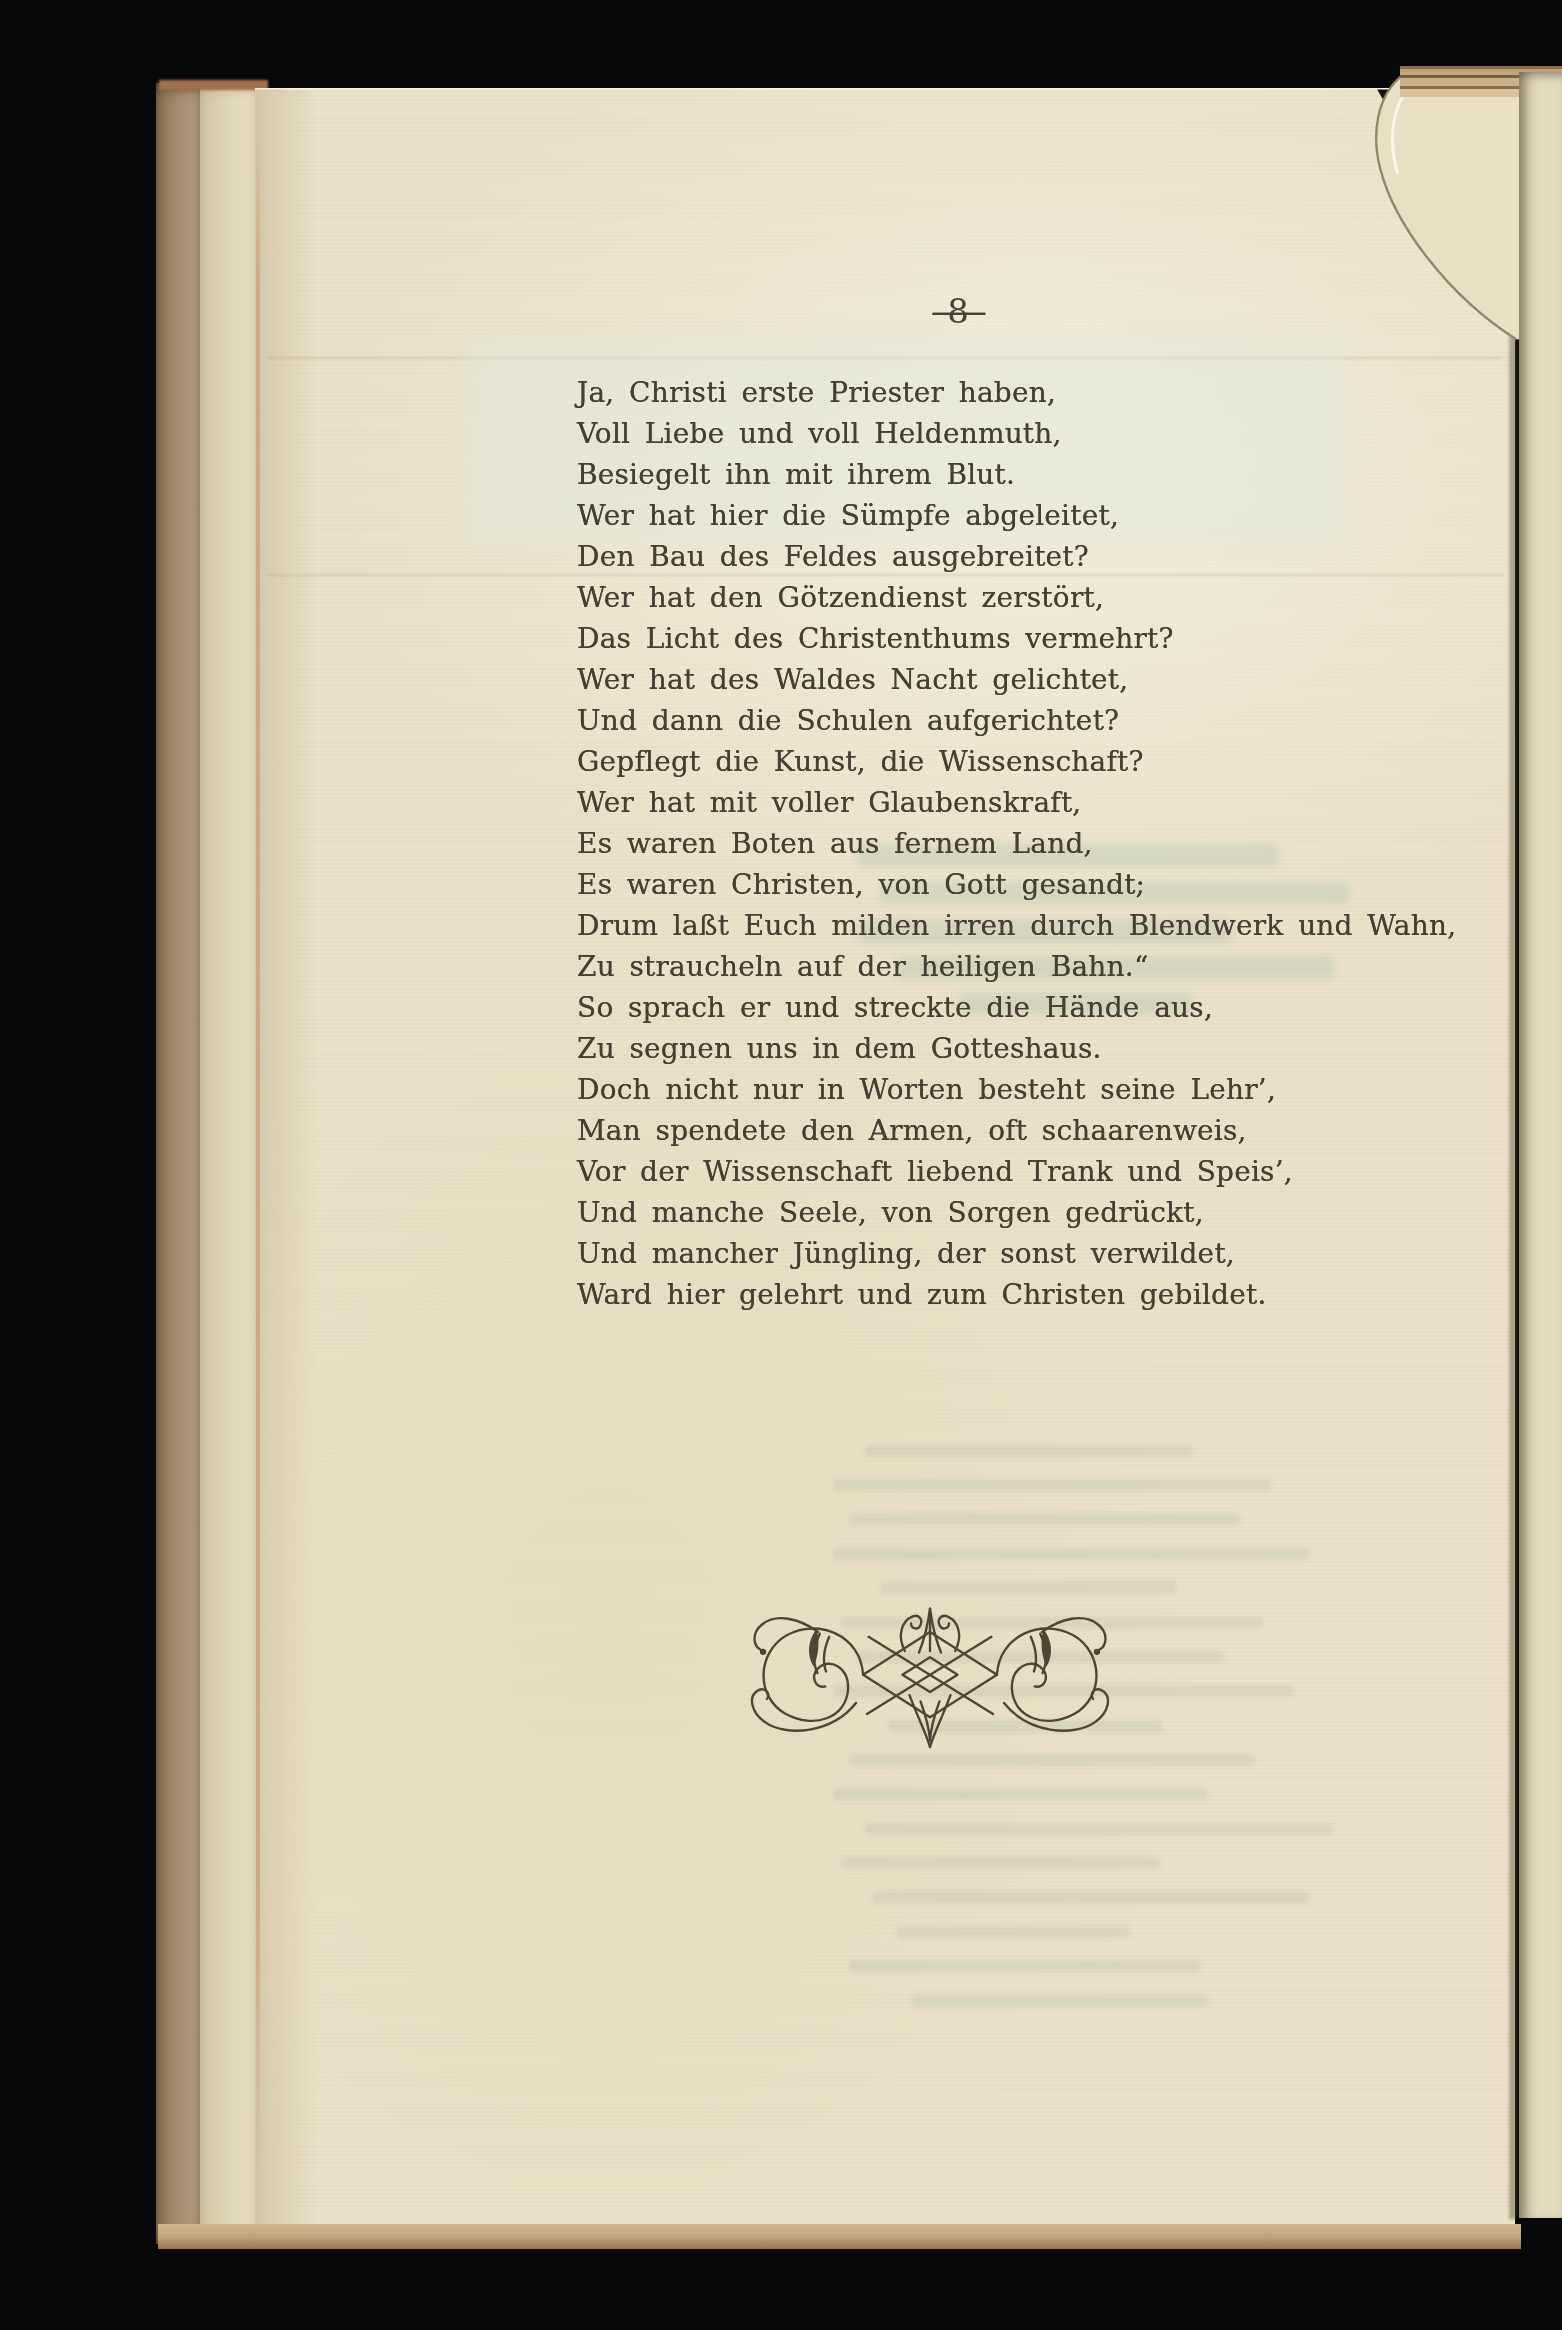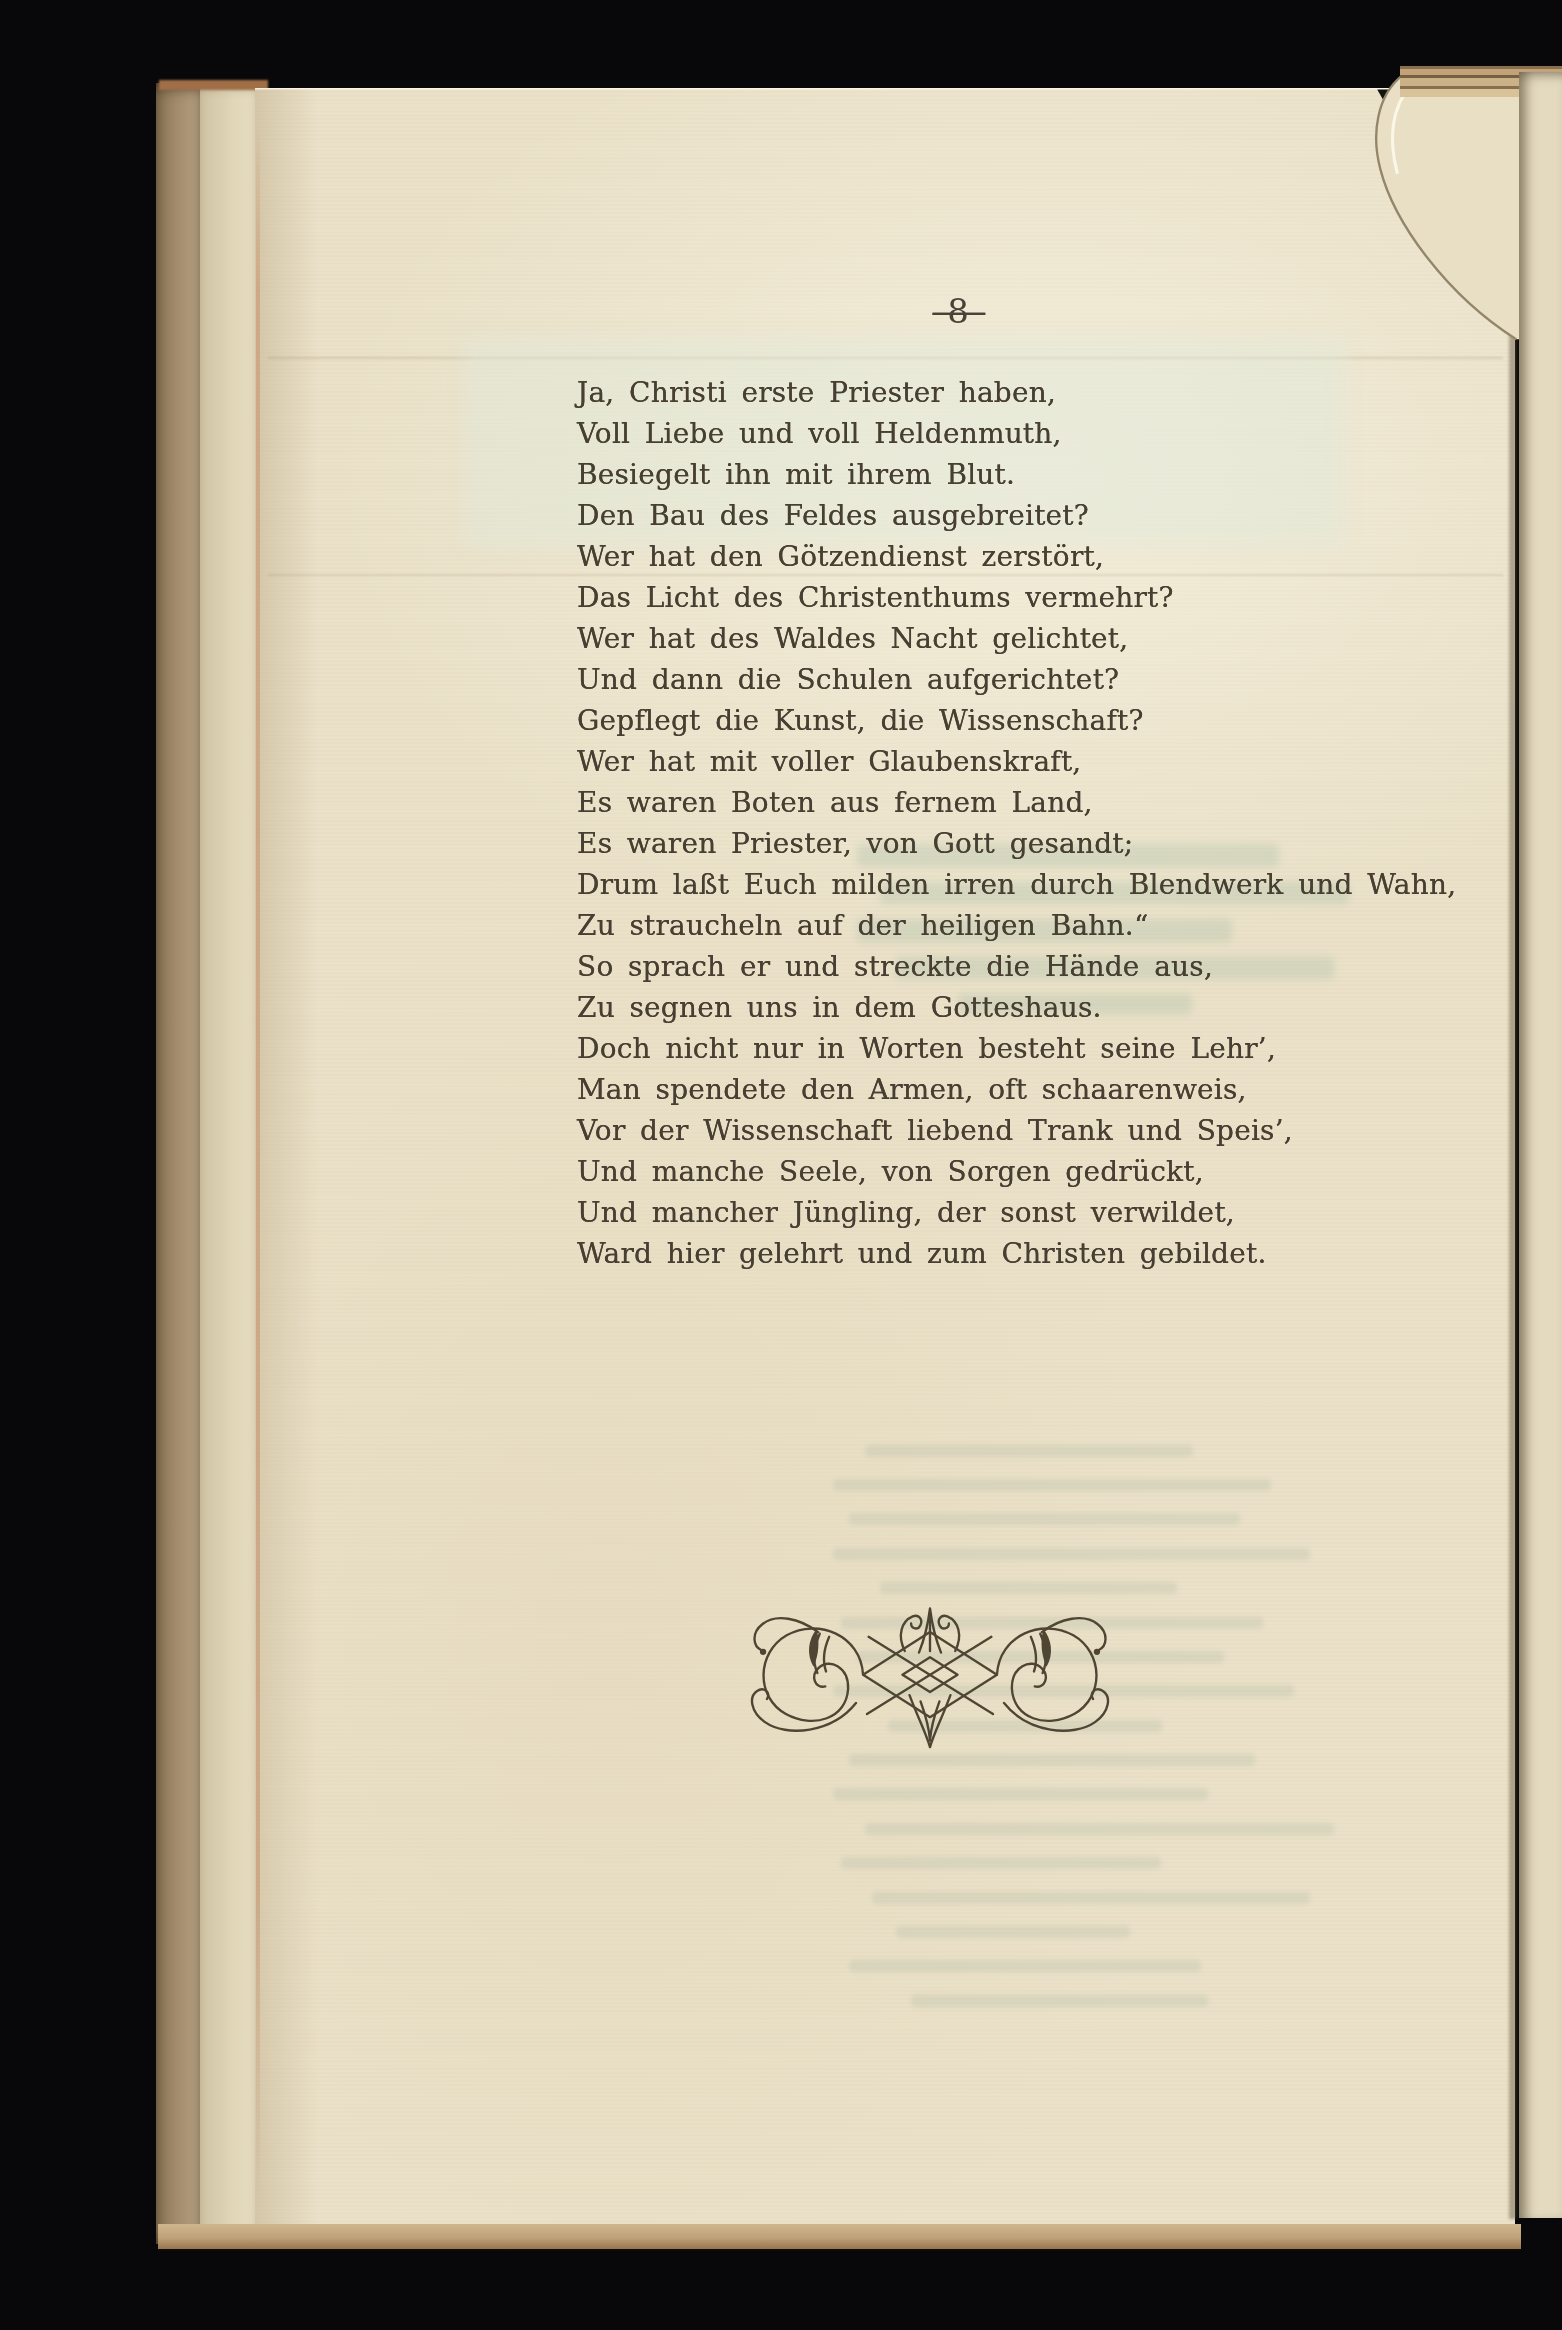--- a/index.html
+++ b/index.html
@@ -107,29 +107,30 @@
     <div class="pagenum">
       <span class="dash">—</span>
       <span class="num">8</span>
       <span class="dash">—</span>
     </div>
 
     <div class="poem">
         <div class="line">Ja, Christi erste Priester haben,</div>
         <div class="line">Voll Liebe und voll Heldenmuth,</div>
         <div class="line">Besiegelt ihn mit ihrem Blut.</div>
+        <div class="line">Wer hat hier die Sümpfe abgeleitet,</div>
         <div class="line">Den Bau des Feldes ausgebreitet?</div>
         <div class="line">Wer hat den Götzendienst zerstört,</div>
         <div class="line">Das Licht des Christenthums vermehrt?</div>
         <div class="line">Wer hat des Waldes Nacht gelichtet,</div>
         <div class="line">Und dann die Schulen aufgerichtet?</div>
         <div class="line">Gepflegt die Kunst, die Wissenschaft?</div>
         <div class="line">Wer hat mit voller Glaubenskraft,</div>
         <div class="line">Es waren Boten aus fernem Land,</div>
-        <div class="line">Es waren Priester, von Gott gesandt;</div>
+        <div class="line">Es waren Christen, von Gott gesandt;</div>
         <div class="line">Drum laßt Euch milden irren durch Blendwerk und Wahn,</div>
         <div class="line">Zu straucheln auf der heiligen Bahn.“</div>
         <div class="line">So sprach er und streckte die Hände aus,</div>
         <div class="line">Zu segnen uns in dem Gotteshaus.</div>
         <div class="line">Doch nicht nur in Worten besteht seine Lehr’,</div>
         <div class="line">Man spendete den Armen, oft schaarenweis,</div>
         <div class="line">Vor der Wissenschaft liebend Trank und Speis’,</div>
         <div class="line">Und manche Seele, von Sorgen gedrückt,</div>
         <div class="line">Und mancher Jüngling, der sonst verwildet,</div>
         <div class="line">Ward hier gelehrt und zum Christen gebildet.</div>

